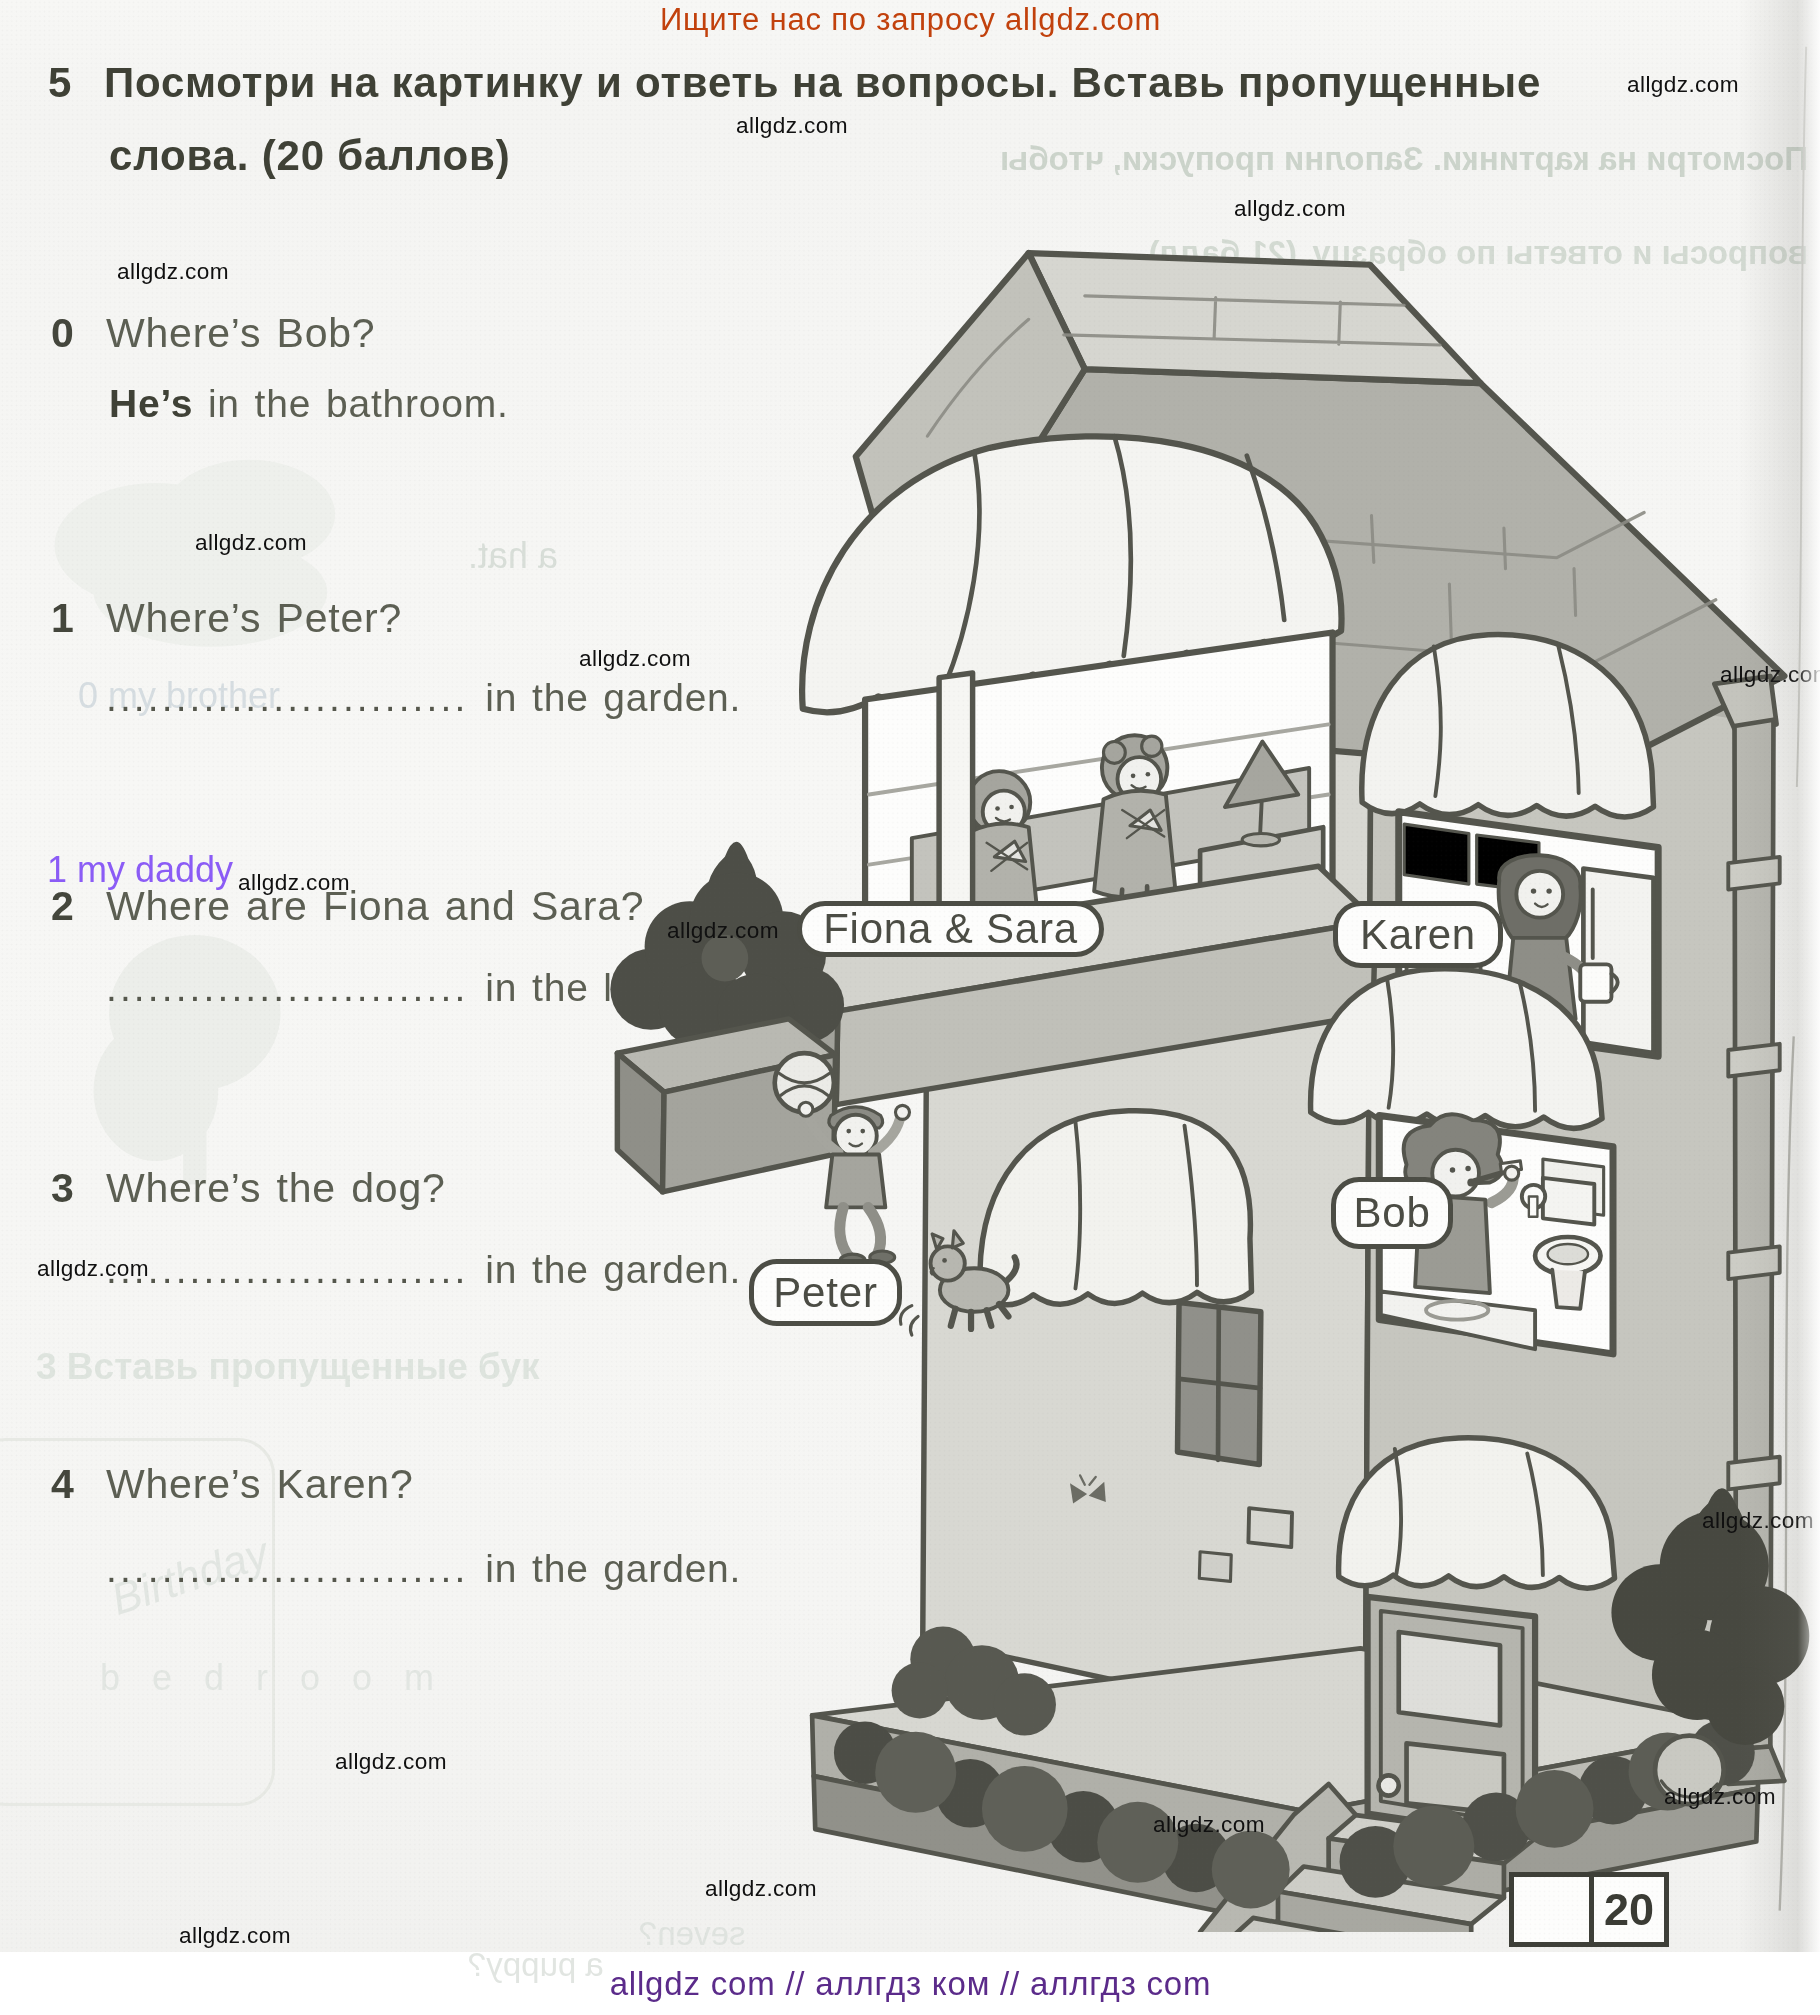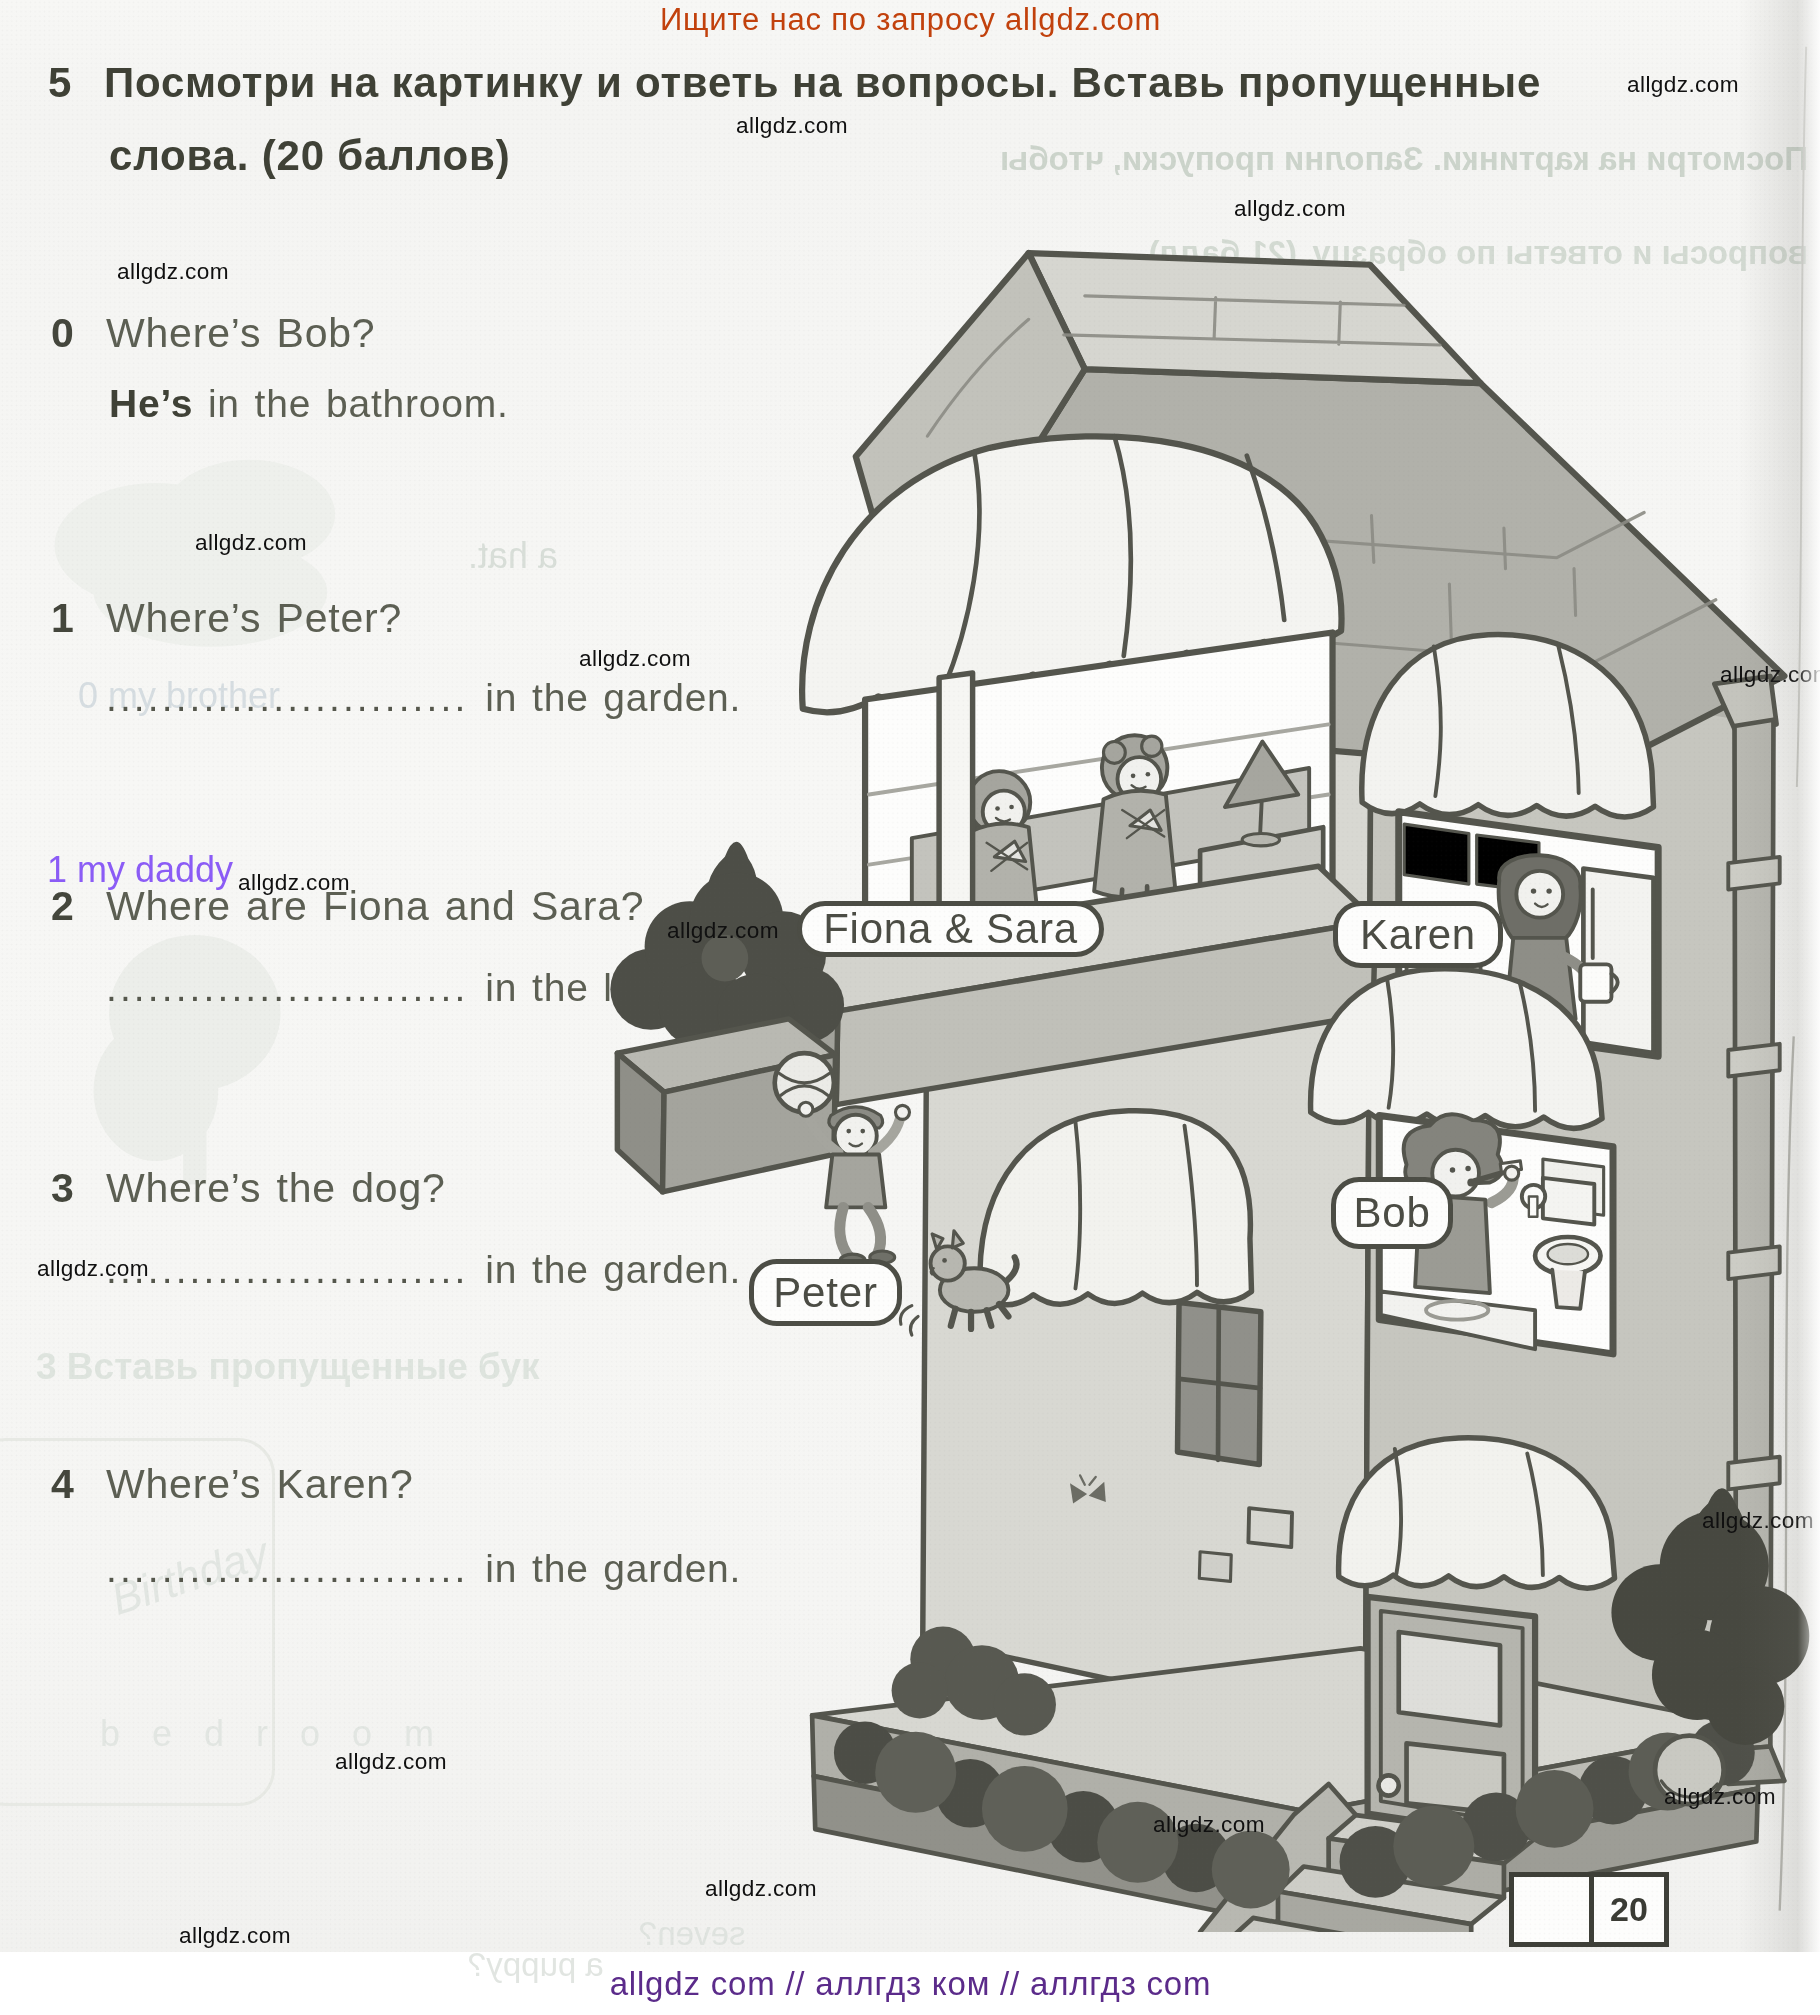--- a/index.html
+++ b/index.html
@@ -33,41 +33,41 @@
   .dots{letter-spacing:3.1px;color:#55574c;margin-right:17px;}
   .wm{position:absolute;font-size:22.6px;color:#101010;letter-spacing:0.4px;white-space:nowrap;}
   .plabel{
     position:absolute;background:#fdfdfc;border:5.5px solid #4c4d45;border-radius:28px;
     display:flex;align-items:center;justify-content:center;box-sizing:border-box;
     font-size:42px;color:#4b4c44;letter-spacing:0.8px;white-space:nowrap;
   }
   .scorebox{position:absolute;left:1509px;top:1872px;display:flex;border:5.5px solid #3e3f38;background:#fdfdfc;}
   .scorecell{width:75px;height:65px;}
   .scorecell.right{width:70px;border-left:5.5px solid #3e3f38;display:flex;align-items:center;justify-content:center;
-    font-size:34px;font-weight:700;color:#3a3b34;}
+    font-size:45px;font-weight:700;color:#3a3b34;}
   .footer{position:absolute;left:0;top:1965px;width:1821px;text-align:center;
     font-size:33px;color:#5b2b8a;letter-spacing:0.8px;}
   .bleed{position:absolute;pointer-events:none;white-space:nowrap;}
   .mirror{transform:scaleX(-1);}
   .house-svg{position:absolute;left:608px;top:179px;width:1213px;height:1753px;}
   .bg-svg{position:absolute;left:0;top:0;width:1821px;height:2015px;pointer-events:none;}
 </style>
 </head>
 <body>
 
 <div class="paper"></div>
 
 <span class="bleed mirror" style="left:1091px;top:140px;width:717px;font-size:33px;font-weight:700;color:#ccd4cb;text-align:left;">Посмотри на картинки. Заполни пропуски, чтобы</span>
 <span class="bleed mirror" style="left:1153px;top:234px;width:655px;font-size:33px;font-weight:700;color:#d3dad2;">вопросы и ответы по образцу. (21 балл)</span>
 <span class="bleed" style="left:78px;top:675px;font-size:36px;color:#d6dde1;">0  my brother</span>
 <span class="bleed" style="left:47px;top:849px;font-size:36px;color:#8b5cf6;">1  my daddy</span>
 <span class="bleed mirror" style="left:468px;top:535px;font-size:36px;color:#d8ded8;">a hat.</span>
 <span class="bleed" style="left:36px;top:1346px;font-size:37px;font-weight:700;color:#dee4de;">3  Вставь пропущенные бук</span>
 <span class="bleed" style="left:109px;top:1551px;font-size:44px;font-style:italic;color:#e2e6e2;transform:rotate(-18deg);">Birthday</span>
-<span class="bleed" style="left:100px;top:1713px;font-size:36px;color:#e2e6e2;letter-spacing:11px;">b e d r o o m</span>
+<span class="bleed" style="left:100px;top:1657px;font-size:36px;color:#e2e6e2;letter-spacing:11px;">b e d r o o m</span>
 <span class="bleed mirror" style="left:639px;top:1915px;font-size:33px;color:#dfe3df;">seven?</span>
 <span class="bleed mirror" style="left:468px;top:1946px;font-size:33px;color:#e1e5e1;">a puppy?</span>
 <div class="bleed" style="left:-31px;top:1438px;width:300px;height:362px;border:3.9px solid #e7e9e4;border-radius:37px;"></div>
 
 <svg class="bg-svg" viewBox="0 0 2337 2586" width="1821" height="2015">
   <g fill="#eef0ec">
     <ellipse cx="200" cy="700" rx="130" ry="80"></ellipse>
     <ellipse cx="320" cy="660" rx="110" ry="70"></ellipse>
     <ellipse cx="270" cy="760" rx="150" ry="70"></ellipse>
   </g>

